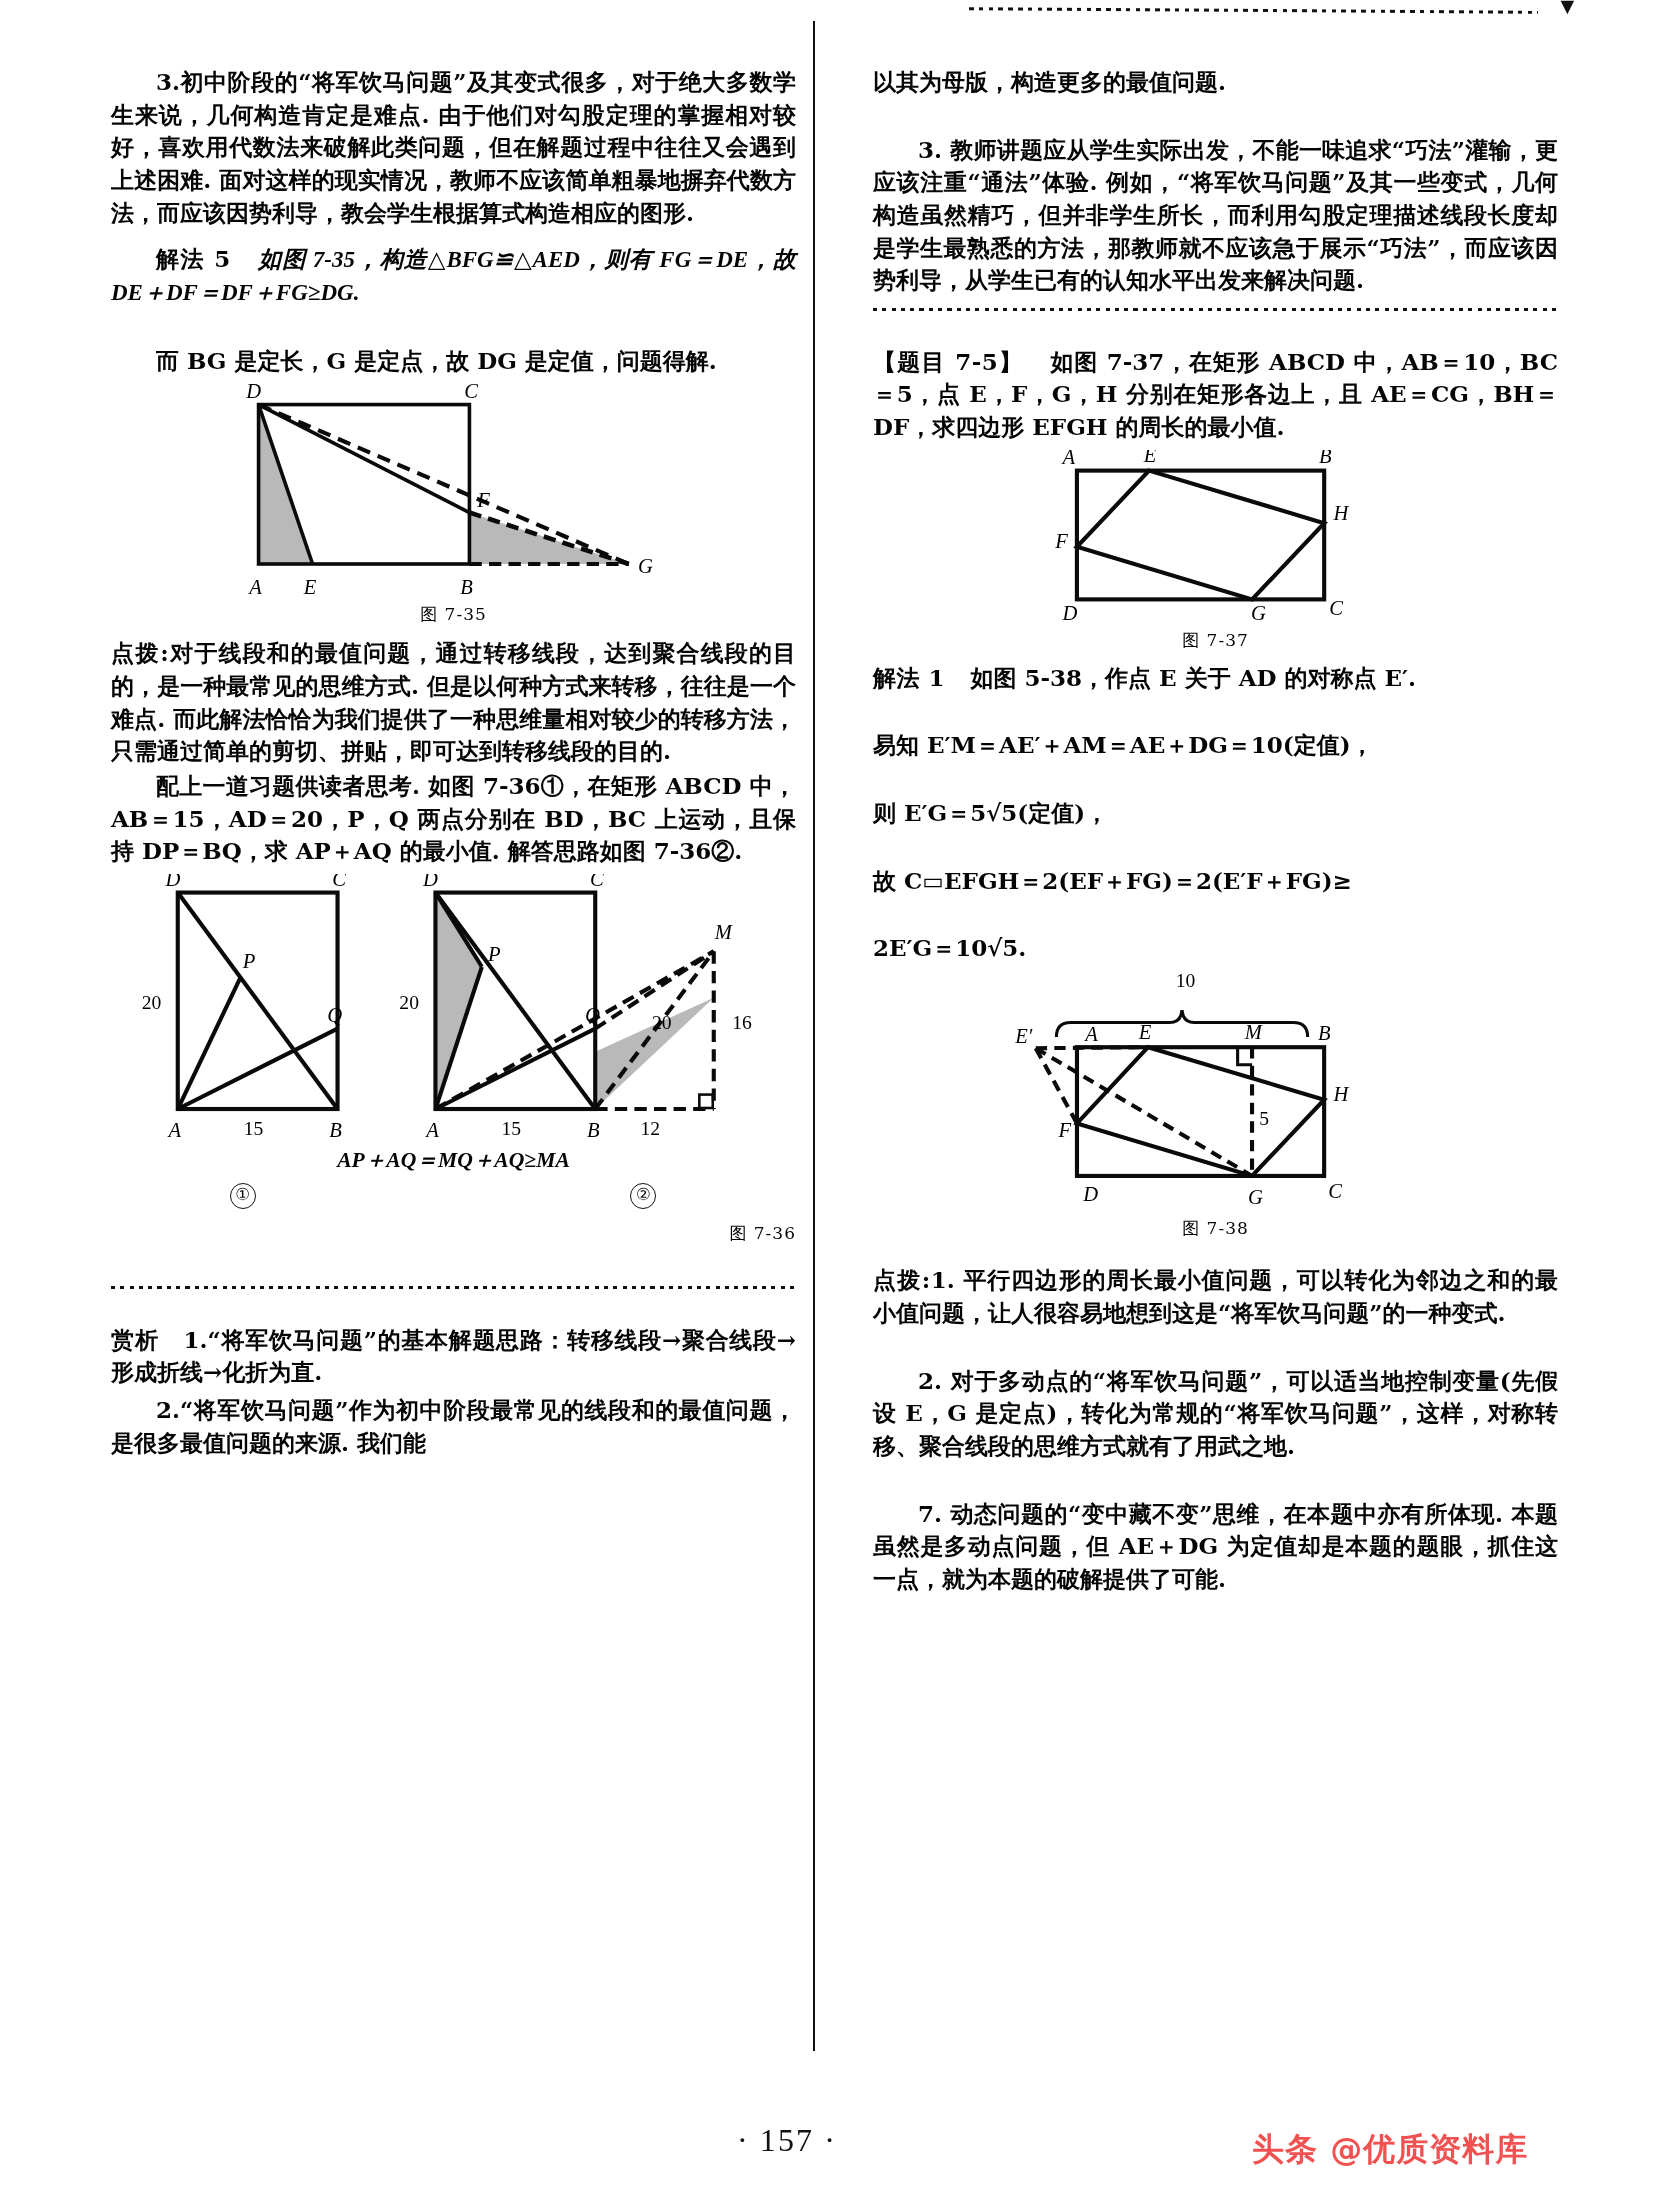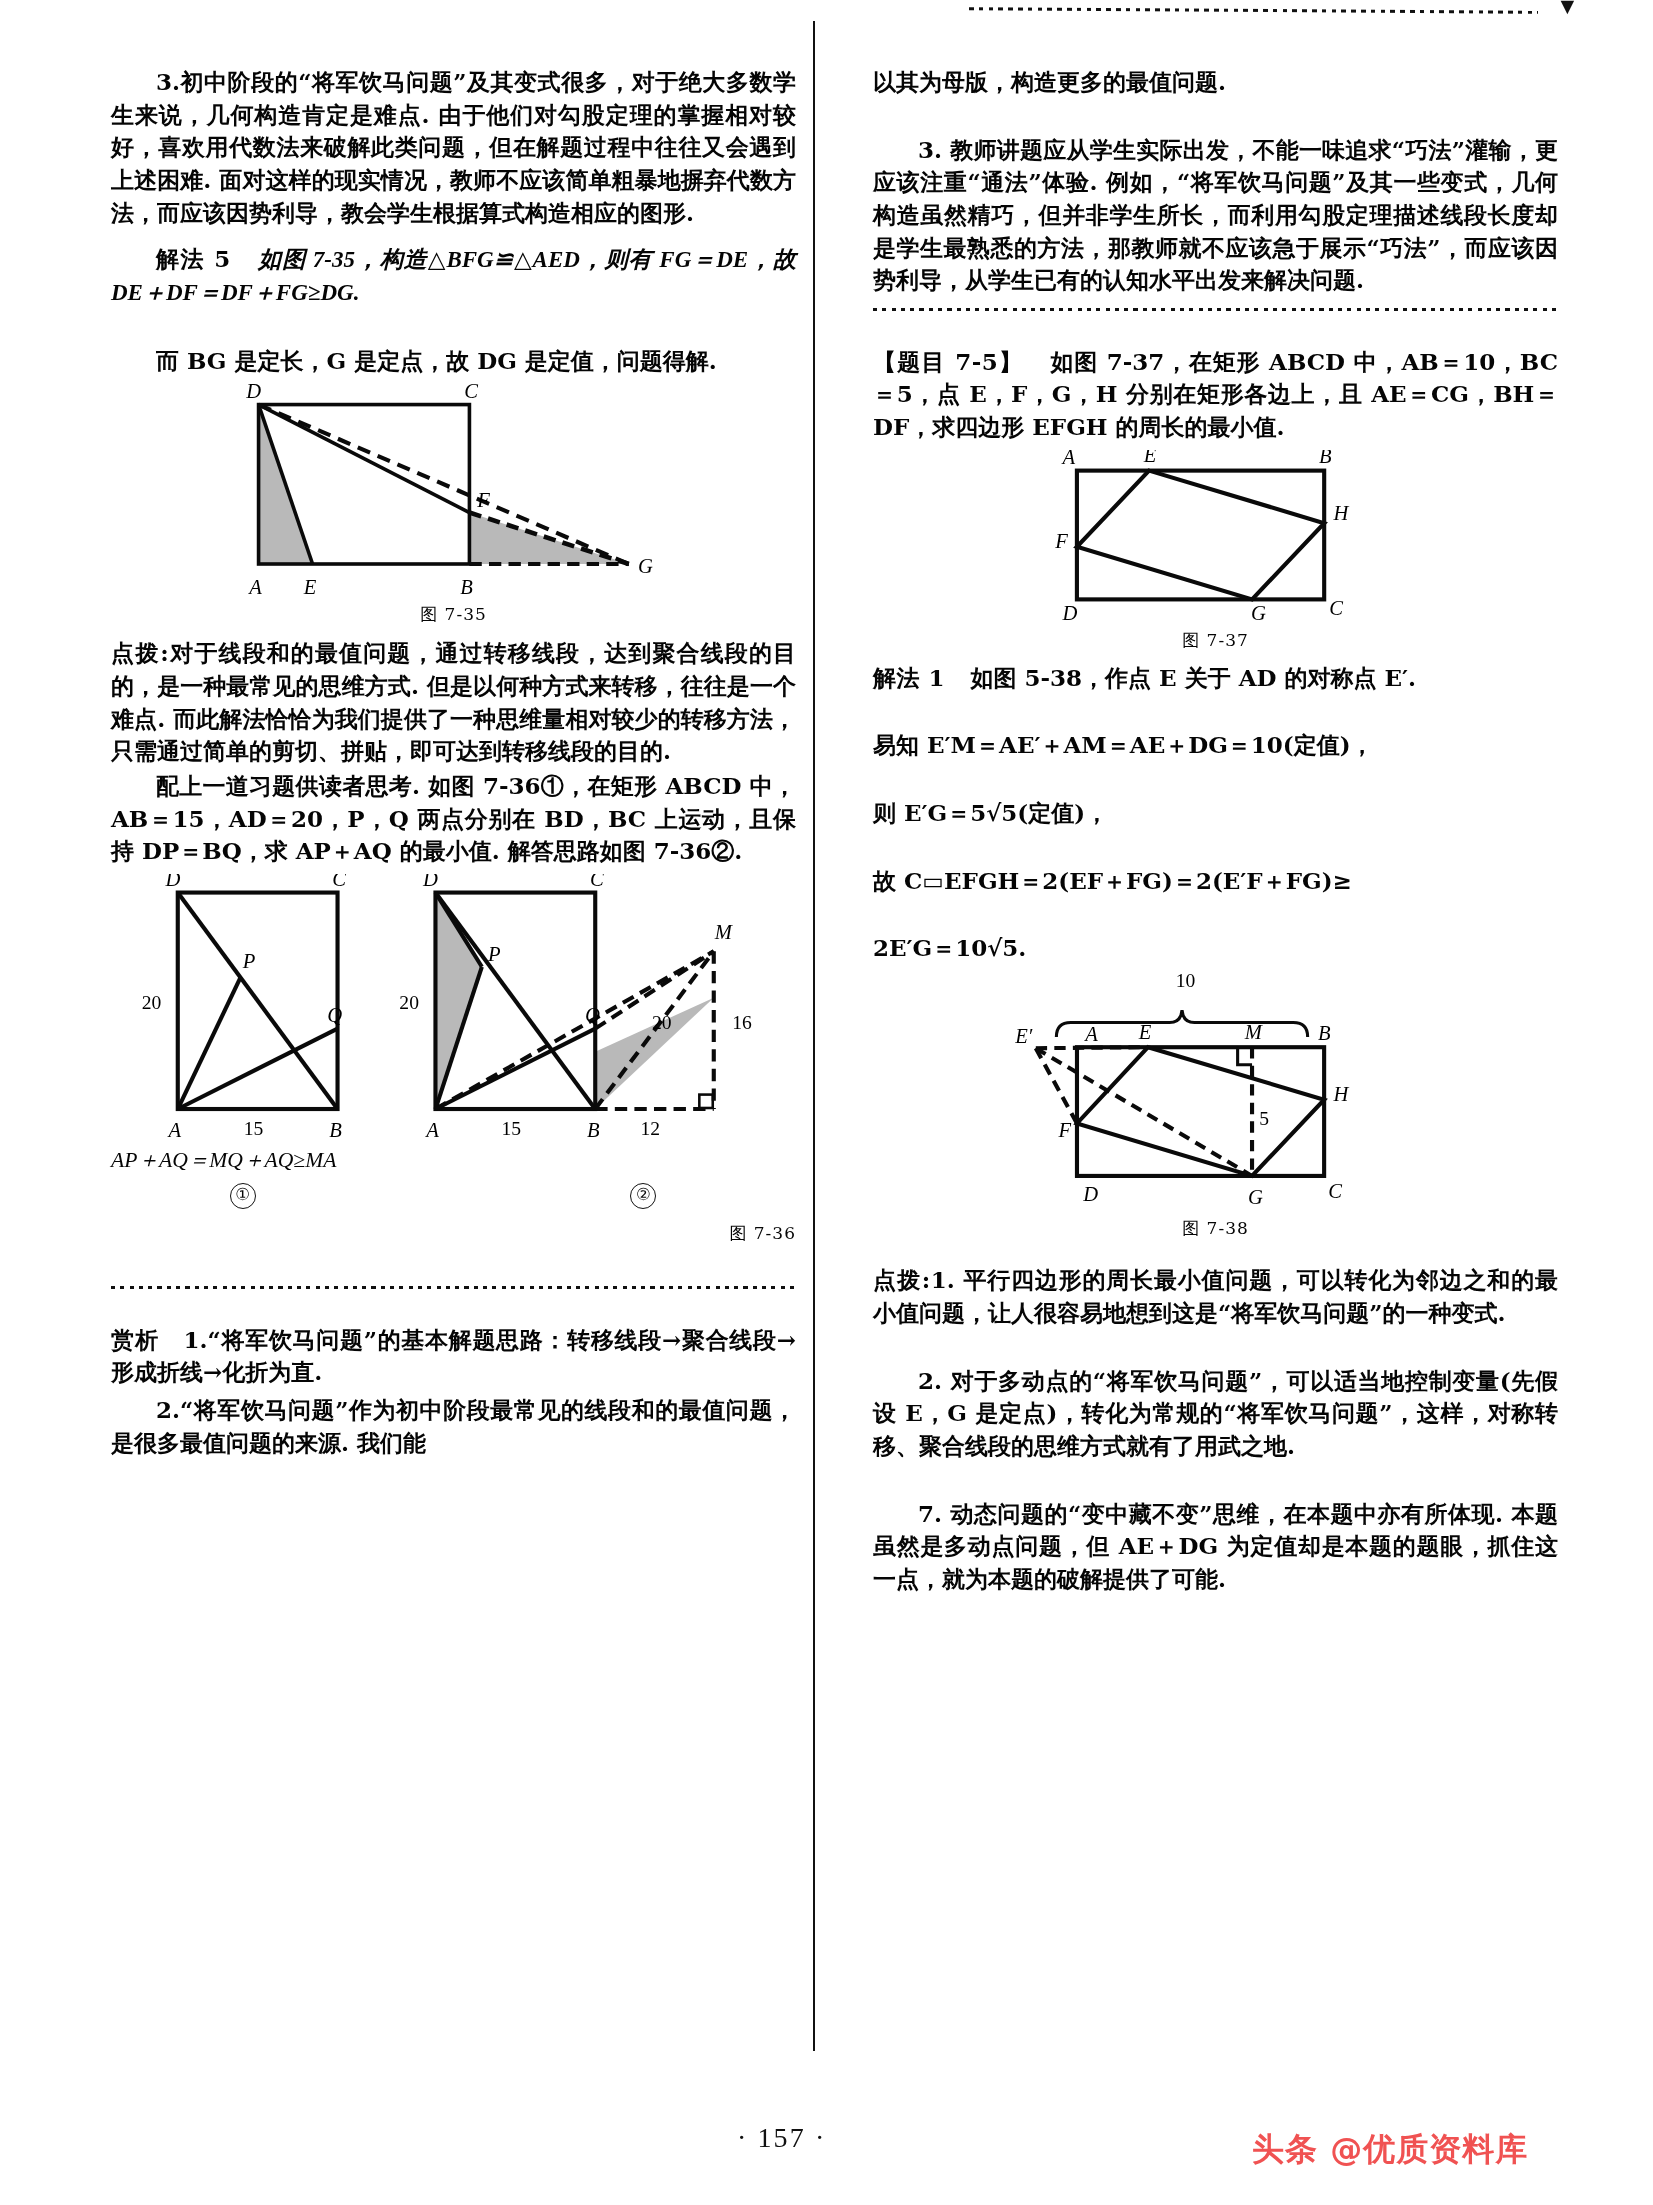--- a/index.html
+++ b/index.html
@@ -53,30 +53,30 @@
     text-align:center;font-size:17px;margin-top:2.1px;letter-spacing:1px;
     font-family:"DejaVu Serif","Liberation Serif",serif;
   }
   svg{display:block;margin:0 auto;}
   .glbl{font-family:"Liberation Serif",serif;font-style:italic;font-size:40px;}
   .gnum{font-family:"Liberation Serif",serif;font-size:38px;}
 
   
   .pagenum{
     position:absolute;left:737px;top:2122px;
-    font-size:28px;letter-spacing:2.1px;color:#111;
+    font-size:32px;letter-spacing:2.1px;color:#111;
     font-family:"Liberation Serif",serif;
   }
   .watermark{
     position:absolute;left:1252px;top:2128px;
     font-size:32px;font-weight:bold;color:#ef4444;letter-spacing:1px;
     font-family:"DejaVu Sans","Liberation Sans",sans-serif;
     opacity:.92;
   }
-  .formula-center{text-align:left;margin:3.1px 0 0 0;font-size:21.6px;}
+  .formula-center{text-align:center;margin:3.1px 0 0 0;font-size:21.6px;font-weight:bold;}
   .circnum{
     display:inline-block;border:1.5px solid #111;border-radius:50%;
     width:24px;height:24px;line-height:21.6px;text-align:center;font-size:16.5px;
   }
   .subfig-row{display:flex;justify-content:space-between;padding:0 20.6px;margin-top:1px;}
 </style>
 </head>
 <body>
 
 <div class="page">

